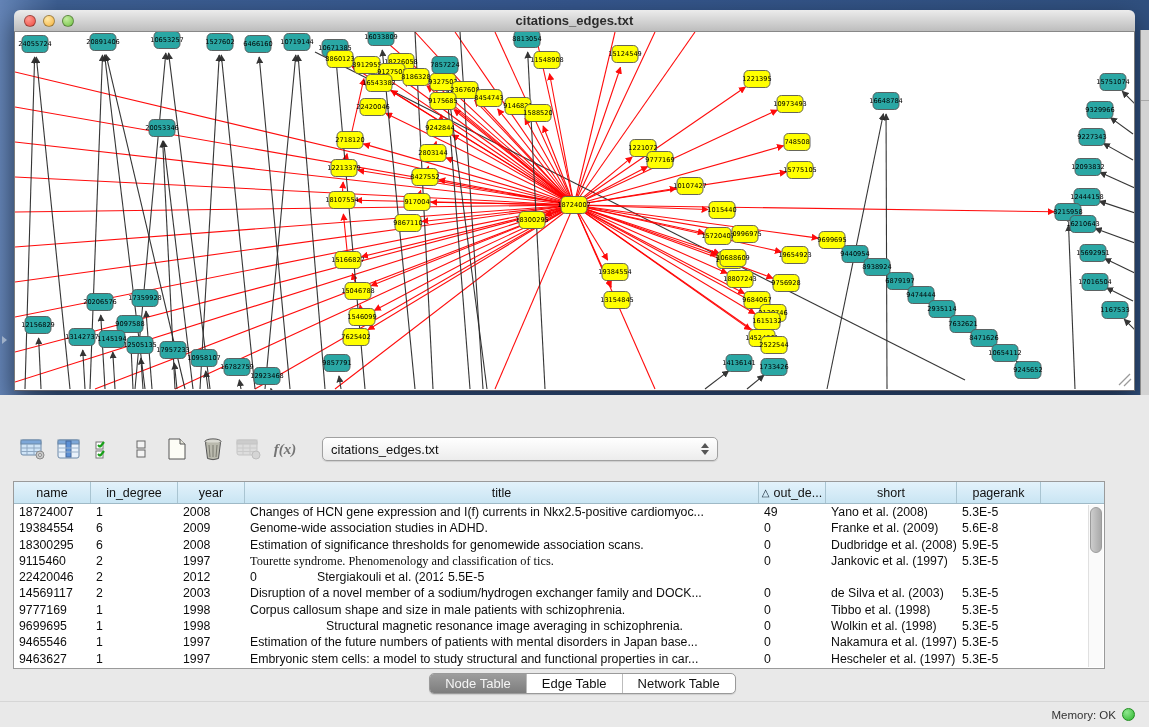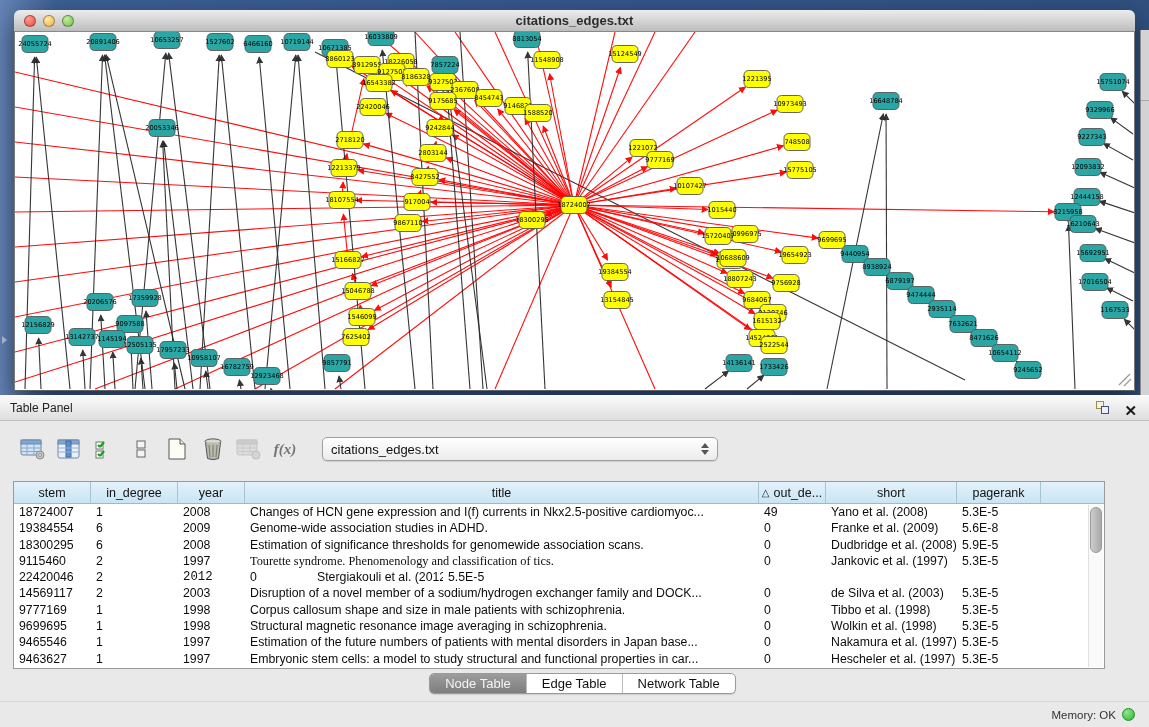--- a/index.html
+++ b/index.html
@@ -644,28 +644,20 @@
     </div>
 
     <div class="right-strip">
       <div class="notch"></div>
     </div>
     <div class="left-marker"></div>
   </div>
 
   <div class="table-panel">
 
-    <div class="tp-header">
-      <span>Table Panel</span>
-      <span class="float-icon">
-          <span class="sq1"></span>
-          <span class="sq2"></span>
-        </span>
-      <span class="close-icon">✕</span>
-    </div>
 
     <div class="tp-toolbar">
       <span class="tbtn">
         <svg class="ic" width="26" height="22" viewBox="0 0 26 22">
           <rect x="1" y="2" width="20" height="15" rx="2" fill="#cfe4f7" stroke="#6d89a8"></rect>
           <rect x="1" y="2" width="20" height="4" fill="#7da7d8" stroke="#6d89a8"></rect>
           <path d="M1 10 h20 M1 13.5 h20 M7 6 v11 M14 6 v11" stroke="#8fa8c2" fill="none"></path>
           <circle cx="20" cy="17" r="4" fill="#c9c9c9" stroke="#8a8a8a"></circle>
           <circle cx="20" cy="17" r="1.5" fill="#efefef" stroke="#8a8a8a"></circle>
         </svg>
@@ -720,21 +712,21 @@
         <span class="arrows">
             <i class="up"></i>
             <i class="dn"></i>
           </span>
       </div>
     </div>
 
     <div class="tp-table">
       <div class="thead" id="thead">
           <div class="th" style="width: 77px;">
-            <span>stem</span>
+            <span>name</span>
           </div>
           <div class="th" style="width: 87px;">
             <span>in_degree</span>
           </div>
           <div class="th" style="width: 67px;">
             <span>year</span>
           </div>
           <div class="th" style="width: 514px;">
             <span>title</span>
           </div>
@@ -782,21 +774,21 @@
             <div class="td" style="width: 87px;">2</div>
             <div class="td" style="width: 67px;">1997</div>
             <div class="td" style="width: 514px; font-family: Liberation Serif, serif;">Tourette syndrome. Phenomenology and classification of tics.</div>
             <div class="td" style="width: 67px;">0</div>
             <div class="td" style="width: 131px;">Jankovic et al. (1997)</div>
             <div class="td" style="width: 84px;">5.3E-5</div>
           </div>
           <div class="trow">
             <div class="td" style="width: 77px;">22420046</div>
             <div class="td" style="width: 87px;">2</div>
-            <div class="td" style="width: 67px; font-family: Liberation Mono, monospace;">2012</div>
+            <div class="td" style="width: 67px;">2012</div>
             <div class="td" style="width: 67px;">0</div>
             <div class="td" style="width: 131px;">Stergiakouli et al. (2012)</div>
             <div class="td" style="width: 84px;">5.5E-5</div>
           </div>
           <div class="trow">
             <div class="td" style="width: 77px;">14569117</div>
             <div class="td" style="width: 87px;">2</div>
             <div class="td" style="width: 67px;">2003</div>
             <div class="td" style="width: 514px;">Disruption of a novel member of a sodium/hydrogen exchanger family and DOCK...</div>
             <div class="td" style="width: 67px;">0</div>
@@ -809,21 +801,21 @@
             <div class="td" style="width: 67px;">1998</div>
             <div class="td" style="width: 514px;">Corpus callosum shape and size in male patients with schizophrenia.</div>
             <div class="td" style="width: 67px;">0</div>
             <div class="td" style="width: 131px;">Tibbo et al. (1998)</div>
             <div class="td" style="width: 84px;">5.3E-5</div>
           </div>
           <div class="trow">
             <div class="td" style="width: 77px;">9699695</div>
             <div class="td" style="width: 87px;">1</div>
             <div class="td" style="width: 67px;">1998</div>
-            <div class="td" style="width: 514px;">Structural magnetic resonance image averaging in schizophrenia.</div>
+            <div class="td" style="width: 514px; text-align: center;">Structural magnetic resonance image averaging in schizophrenia.</div>
             <div class="td" style="width: 67px;">0</div>
             <div class="td" style="width: 131px;">Wolkin et al. (1998)</div>
             <div class="td" style="width: 84px;">5.3E-5</div>
           </div>
           <div class="trow">
             <div class="td" style="width: 77px;">9465546</div>
             <div class="td" style="width: 87px;">1</div>
             <div class="td" style="width: 67px;">1997</div>
             <div class="td" style="width: 514px;">Estimation of the future numbers of patients with mental disorders in Japan base...</div>
             <div class="td" style="width: 67px;">0</div>

